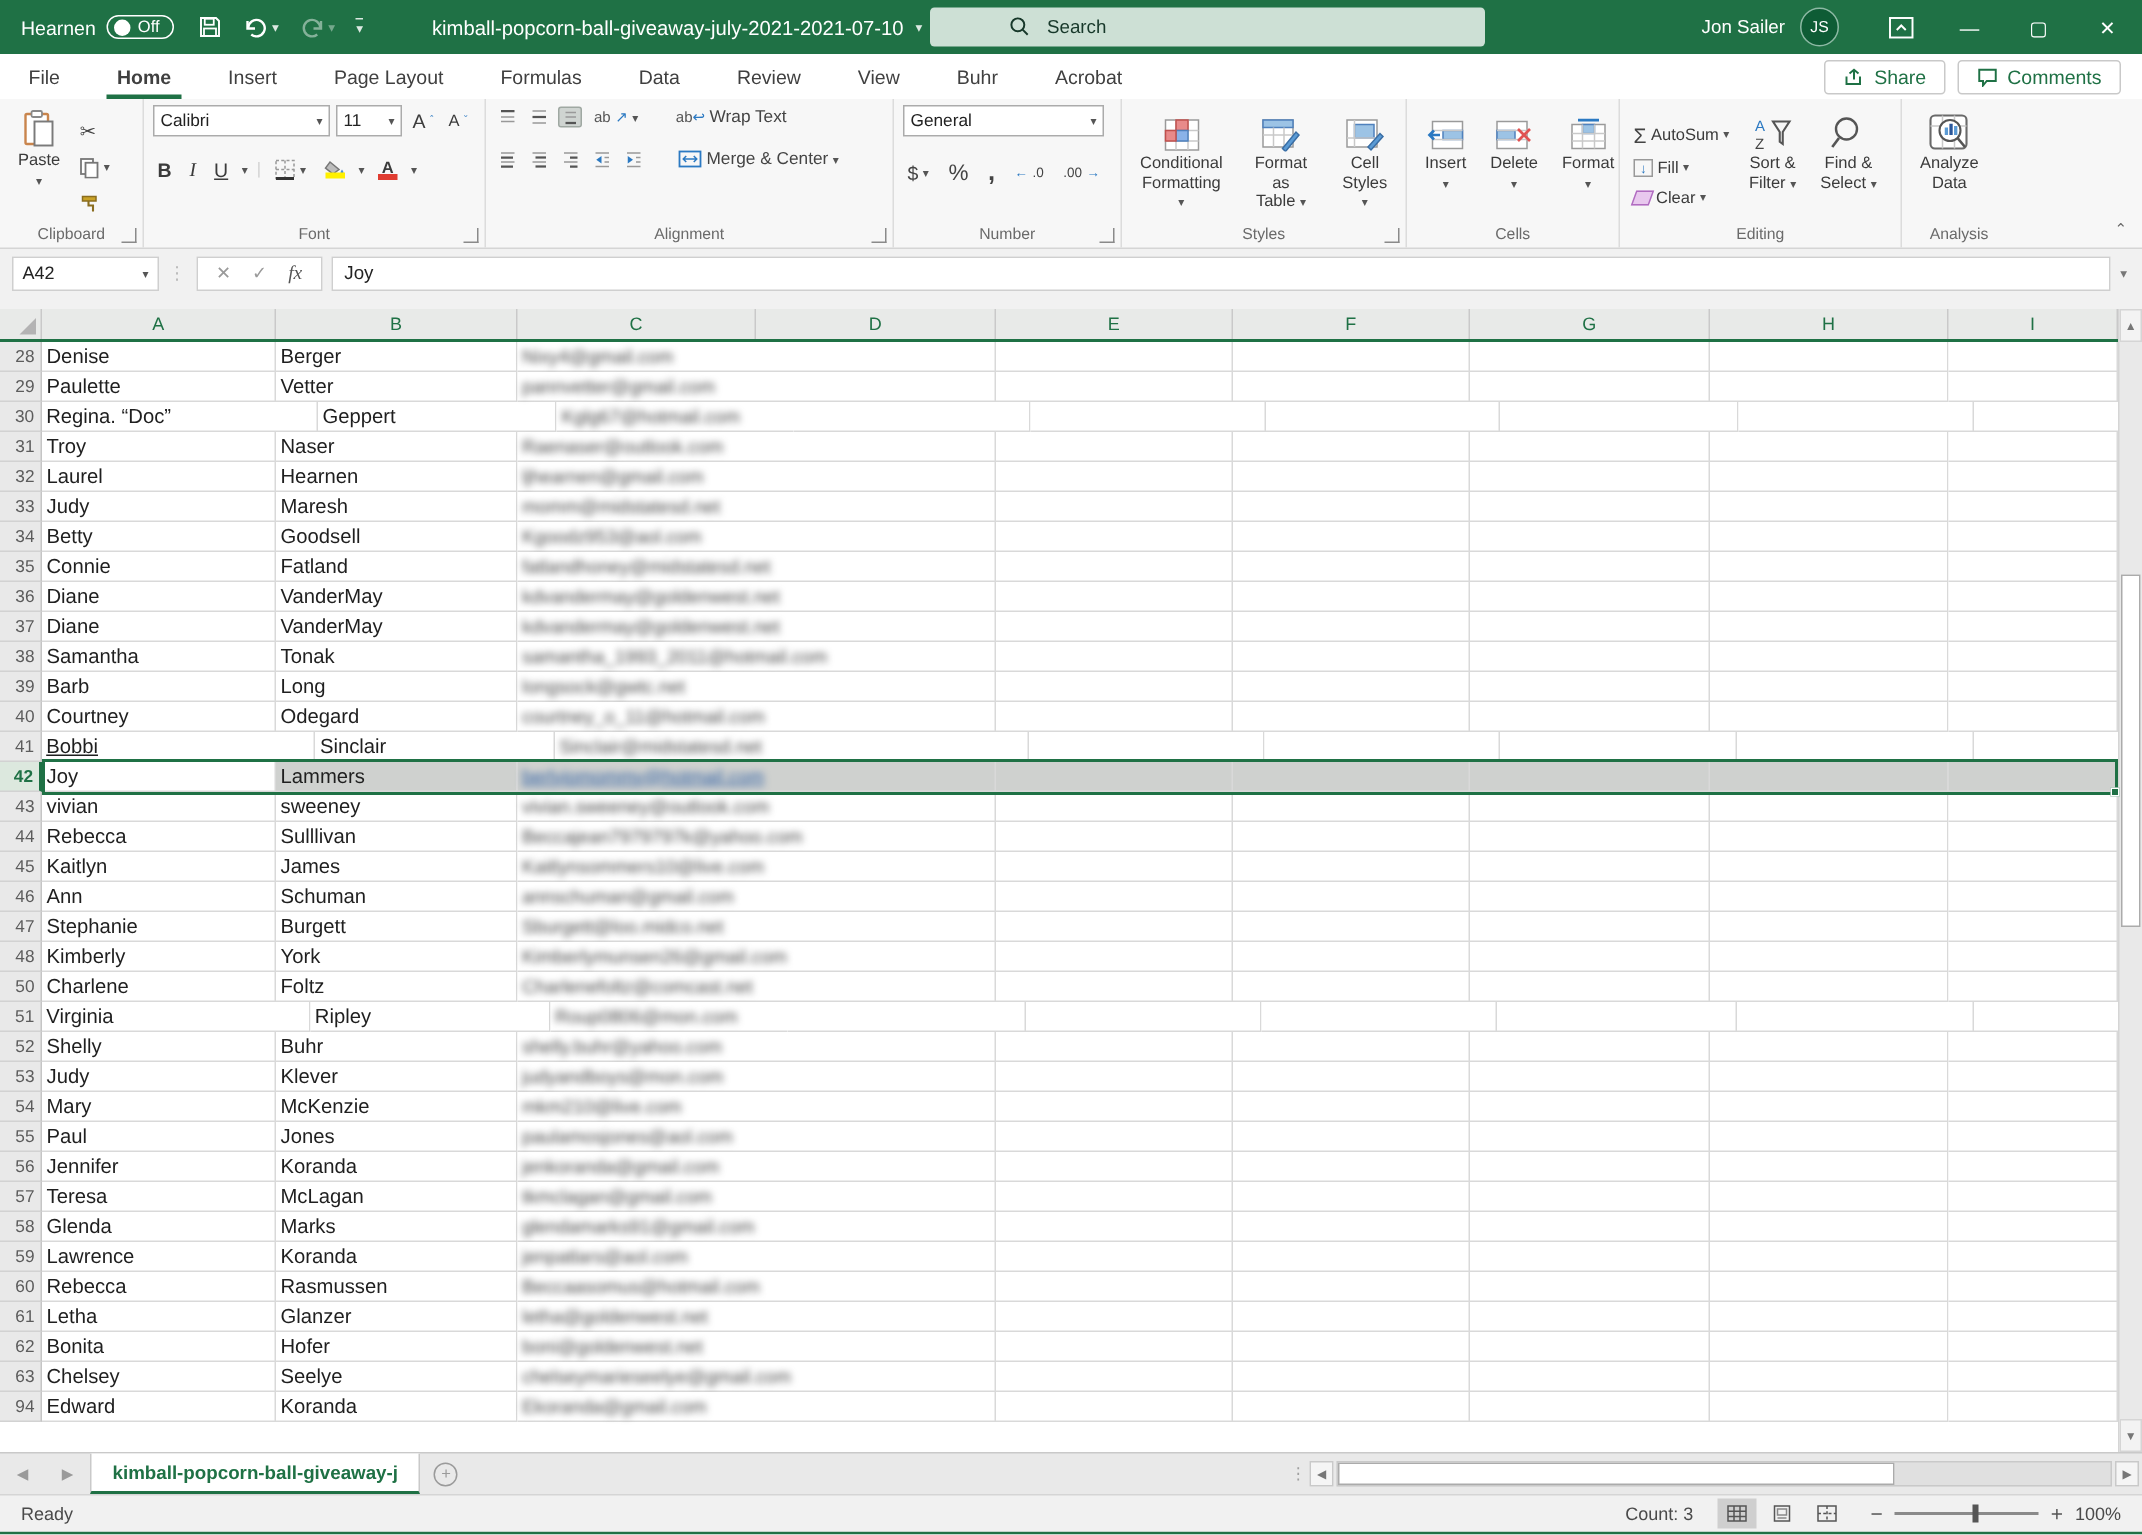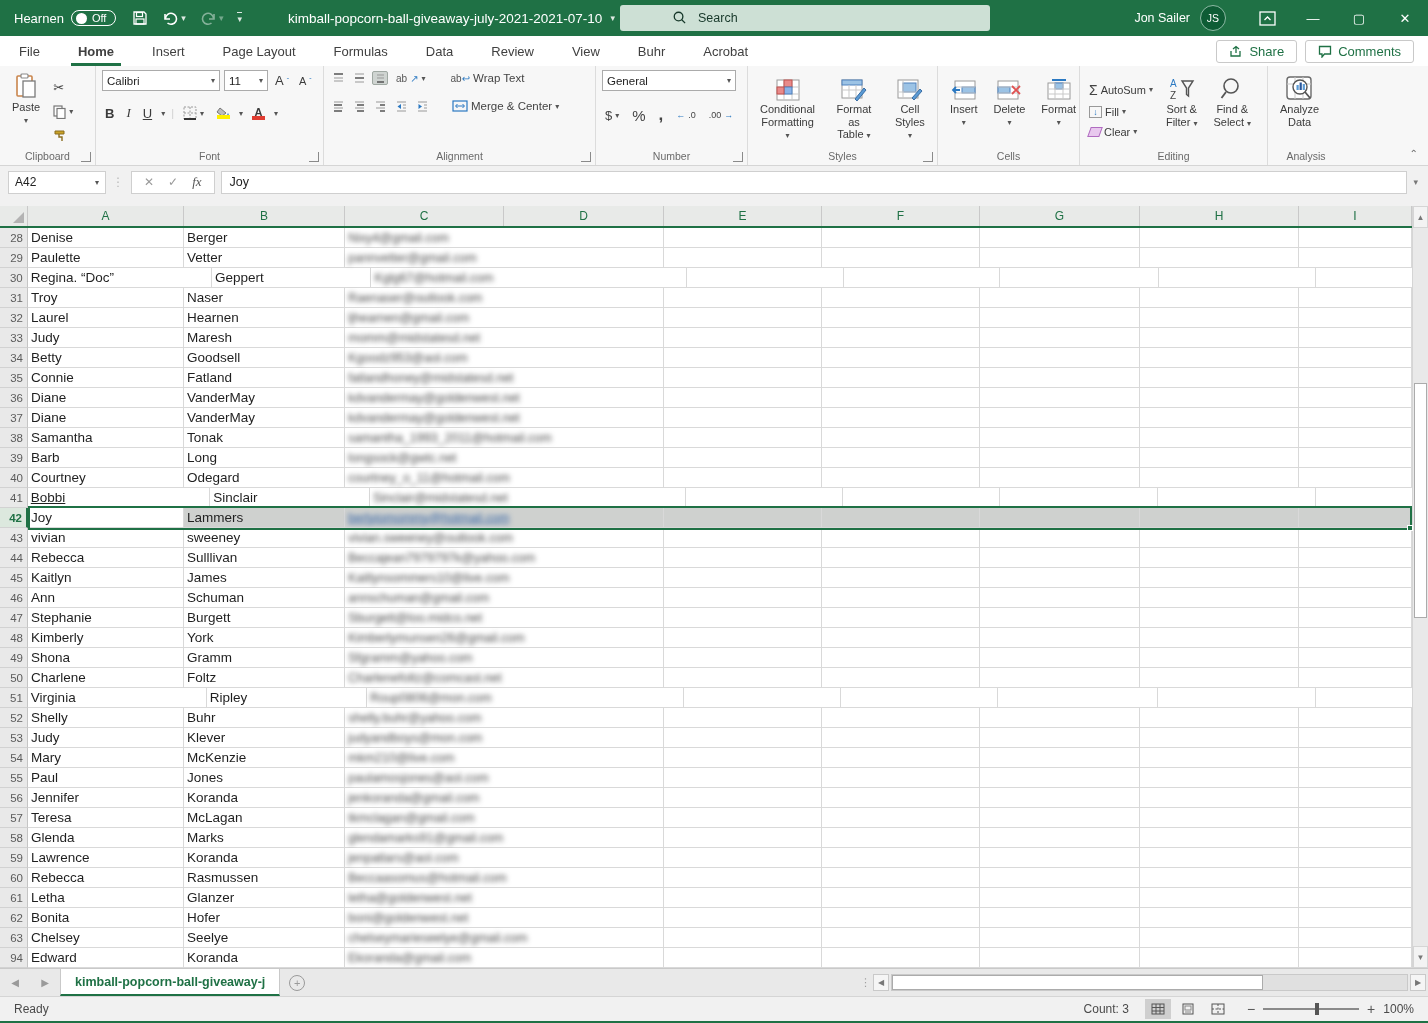--- a/index.html
+++ b/index.html
@@ -852,34 +852,20 @@
             <span class="email">Kimberlymunsen26@gmail.com</span>
           </div>
           <div class="cell" style="width: 160px;"></div>
           <div class="cell" style="width: 158px;"></div>
           <div class="cell" style="width: 158px;"></div>
           <div class="cell" style="width: 160px;"></div>
           <div class="cell" style="width: 159px;"></div>
           <div class="cell" style="width: 113px;"></div>
         </div>
         <div class="grow">
-          <div class="rowhdr">49</div>
-          <div class="cell" style="width: 156px;">Shona</div>
-          <div class="cell" style="width: 161px;">Gramm</div>
-          <div class="cell cemail" style="width: 159px;">
-            <span class="email">Sfgramm@yahoo.com</span>
-          </div>
-          <div class="cell" style="width: 160px;"></div>
-          <div class="cell" style="width: 158px;"></div>
-          <div class="cell" style="width: 158px;"></div>
-          <div class="cell" style="width: 160px;"></div>
-          <div class="cell" style="width: 159px;"></div>
-          <div class="cell" style="width: 113px;"></div>
-        </div>
-        <div class="grow">
           <div class="rowhdr">50</div>
           <div class="cell" style="width: 156px;">Charlene</div>
           <div class="cell" style="width: 161px;">Foltz</div>
           <div class="cell cemail" style="width: 159px;">
             <span class="email">Charlenefoltz@comcast.net</span>
           </div>
           <div class="cell" style="width: 160px;"></div>
           <div class="cell" style="width: 158px;"></div>
           <div class="cell" style="width: 158px;"></div>
           <div class="cell" style="width: 160px;"></div>

